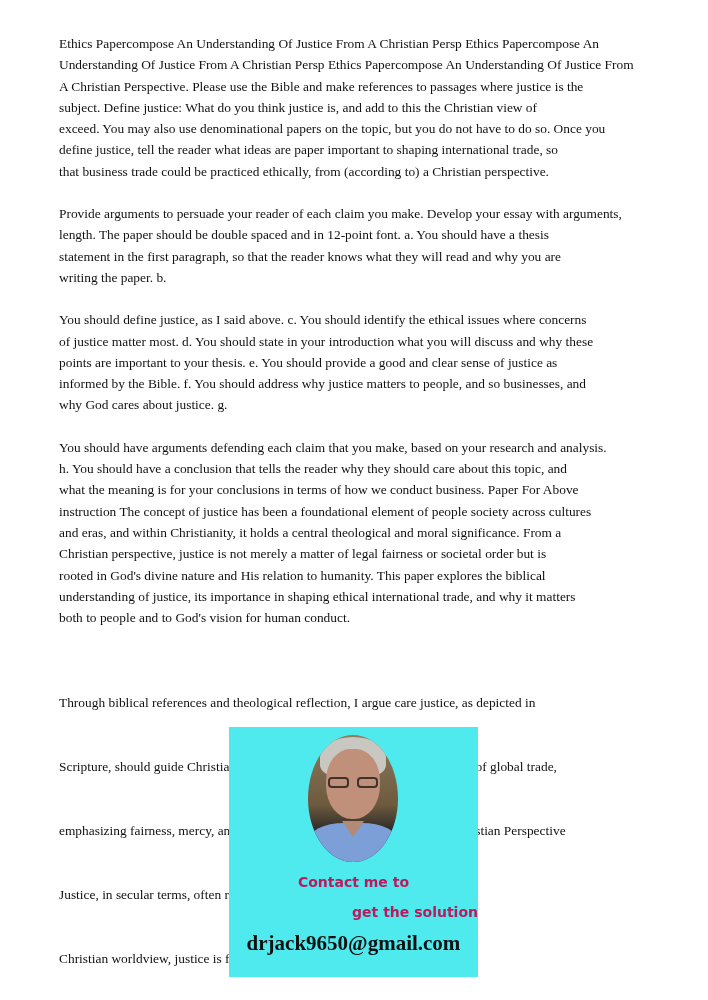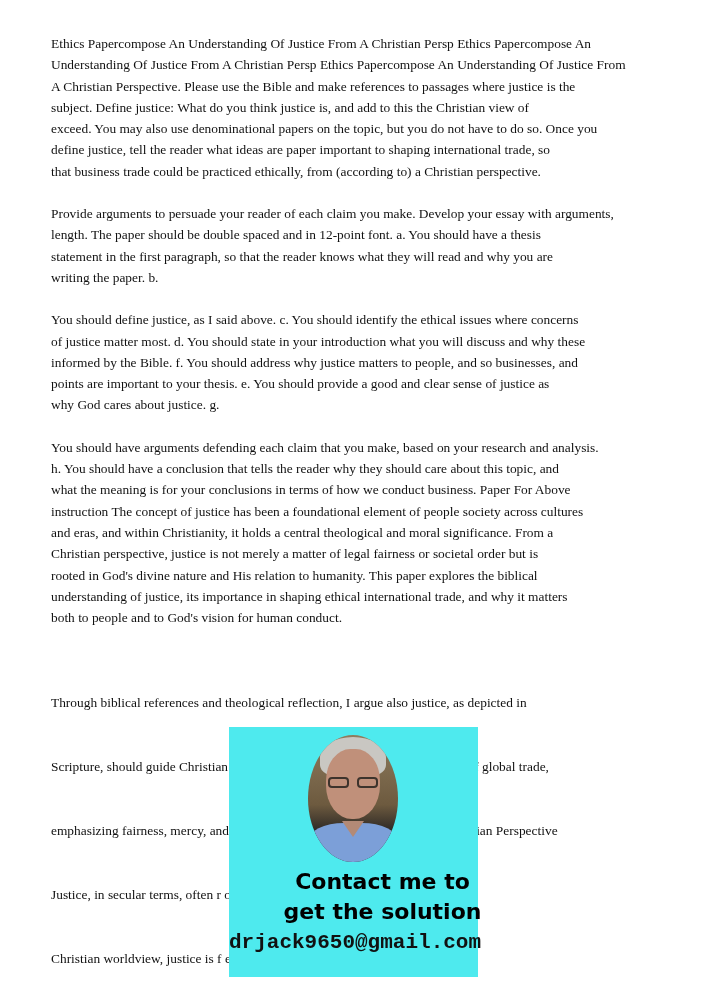--- a/index.html
+++ b/index.html
@@ -1,48 +1,48 @@
 <!DOCTYPE html>
 <html><head>
   <meta charset="utf-8">
   <style>
     html, body { margin: 0; padding: 0; }
     body {
       width: 708px; height: 1000px; background: #ffffff; position: relative; overflow: hidden;
       font-family: "Liberation Serif", "DejaVu Serif", serif; color: #111111;
     }
     .doc { position: absolute; left: 47px; top: 33px; width: 630px; }
-    .para { margin: 0 0 21px 4px; font-size: 13.4px; line-height: 21.3px; }
+    .para { margin: 0 0 21px 12px; font-size: 13.4px; line-height: 21.3px; }
     .line { display: block; white-space: nowrap; }
     .banner {
       position: absolute; left: 229px; top: 727px; width: 249px; height: 250px;
       background: #4eeaee; text-align: center;
     }
     .photo {
       position: absolute; left: 79px; top: 8px; width: 90px; height: 127px;
       border-radius: 50%; overflow: hidden;
       background: linear-gradient(180deg, #8f7c5e 0%, #6d5a3f 55%, #2e2a26 75%, #2d2a28 100%);
     }
     .photo .hair { position: absolute; left: 12px; top: 2px; width: 66px; height: 40px; border-radius: 50% 50% 30% 30%; background: #c9c7c2; }
     .photo .face { position: absolute; left: 18px; top: 14px; width: 54px; height: 70px; border-radius: 45% 45% 48% 48%; background: #c0907a; }
     .photo .glasses { position: absolute; left: 20px; top: 42px; width: 50px; height: 12px; }
     .photo .glasses span { position: absolute; top: 0; width: 21px; height: 11px; border: 2px solid #3d332c; border-radius: 4px; box-sizing: border-box; }
     .photo .glasses span:first-child { left: 0; }
     .photo .glasses span:last-child { right: 0; }
     .photo .shirt { position: absolute; left: 0; top: 88px; width: 90px; height: 45px; border-radius: 40% 40% 0 0; background: #7c9fd8; }
     .photo .collar { position: absolute; left: 34px; top: 86px; width: 22px; height: 16px; background: #b38a76; clip-path: polygon(0 0, 100% 0, 50% 100%); }
     .cta {
       position: absolute; left: 0; width: 249px; font-family: "DejaVu Sans", "Liberation Sans", sans-serif;
-      font-weight: bold; font-size: 22px; line-height: 30px; color: #000000; padding-left: 29px;
+      font-weight: bold; font-size: 14px; line-height: 30px; color: #be185d;
     }
     .cta1 { top: 140px; }
-    .cta2 { top: 170px; }
+    .cta2 { top: 170px; text-align: right; }
     .email {
       position: absolute; left: 0; top: 204px; width: 249px;
-      font-family: Liberation Mono, monospace; font-weight: bold; font-size: 21px; color: #111111;
+      font-family: Liberation Serif, serif; font-weight: bold; font-size: 21px; color: #111111;
     }
   </style>
 </head>
 <body>
 
 <div class="doc">
   <p class="para">
     <span class="line">Ethics Papercompose An Understanding Of Justice From A Christian Persp Ethics Papercompose An</span>
     <span class="line">Understanding Of Justice From A Christian Persp Ethics Papercompose An Understanding Of Justice From</span>
     <span class="line">A Christian Perspective. Please use the Bible and make references to passages where justice is the</span>
@@ -53,37 +53,37 @@
   </p>
   <p class="para">
     <span class="line">Provide arguments to persuade your reader of each claim you make. Develop your essay with arguments,</span>
     <span class="line">length. The paper should be double spaced and in 12-point font. a. You should have a thesis</span>
     <span class="line">statement in the first paragraph, so that the reader knows what they will read and why you are</span>
     <span class="line">writing the paper. b.</span>
   </p>
   <p class="para">
     <span class="line">You should define justice, as I said above. c. You should identify the ethical issues where concerns</span>
     <span class="line">of justice matter most. d. You should state in your introduction what you will discuss and why these</span>
+    <span class="line">points are important to your thesis. e. You should provide a good and clear sense of justice as</span>
     <span class="line">informed by the Bible. f. You should address why justice matters to people, and so businesses, and</span>
-    <span class="line">points are important to your thesis. e. You should provide a good and clear sense of justice as</span>
     <span class="line">why God cares about justice. g.</span>
   </p>
   <p class="para">
     <span class="line">You should have arguments defending each claim that you make, based on your research and analysis.</span>
     <span class="line">h. You should have a conclusion that tells the reader why they should care about this topic, and</span>
     <span class="line">what the meaning is for your conclusions in terms of how we conduct business. Paper For Above</span>
     <span class="line">instruction The concept of justice has been a foundational element of people society across cultures</span>
     <span class="line">and eras, and within Christianity, it holds a central theological and moral significance. From a</span>
     <span class="line">Christian perspective, justice is not merely a matter of legal fairness or societal order but is</span>
     <span class="line">rooted in God's divine nature and His relation to humanity. This paper explores the biblical</span>
     <span class="line">understanding of justice, its importance in shaping ethical international trade, and why it matters</span>
     <span class="line">both to people and to God's vision for human conduct.</span>
   </p>
   <p class="para" style="white-space:pre;">
-    <span class="line">Through biblical references and theological reflection, I argue also justice, as depicted in</span>
+    <span class="line">Through biblical references and theological reflection, I argue care justice, as depicted in</span>
     <span class="line">Scripture, should guide Christian business practices, especially in the context of global trade,</span>
     <span class="line">emphasizing fairness, mercy, and accountability. Defining Justice from a Christian Perspective</span>
     <span class="line">Justice, in secular terms, often r                                                            owever, from a</span>
     <span class="line">Christian worldview, justice is f                                                             e Bible depicts God as</span>
     
     
     
     
   </p>
 

